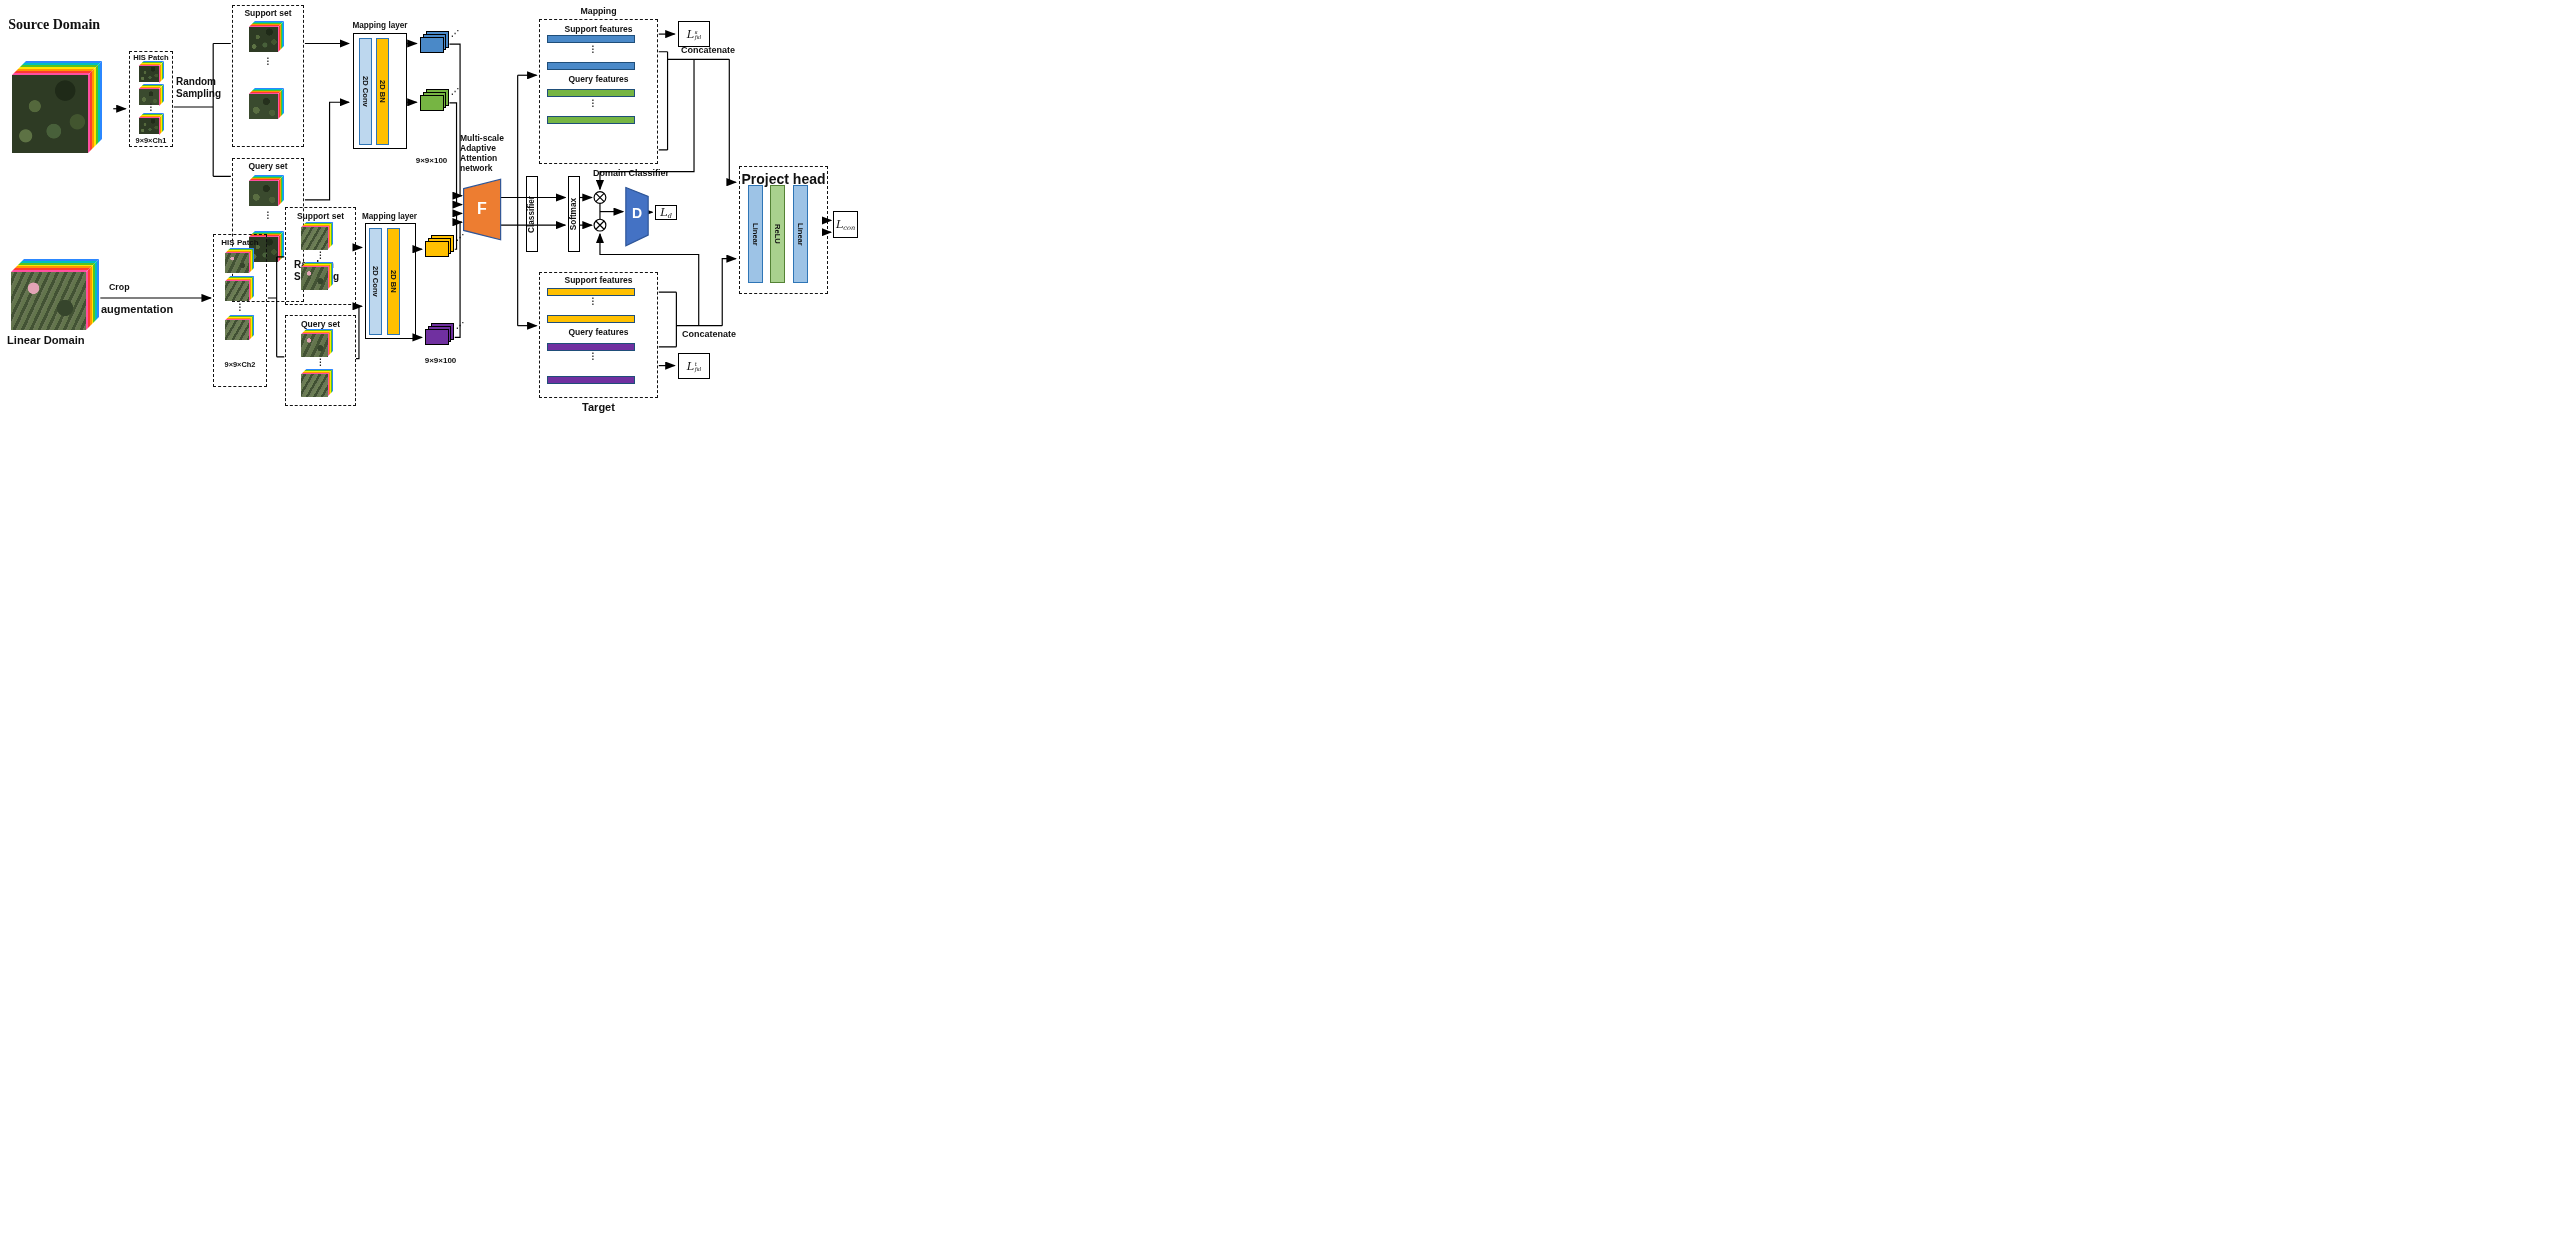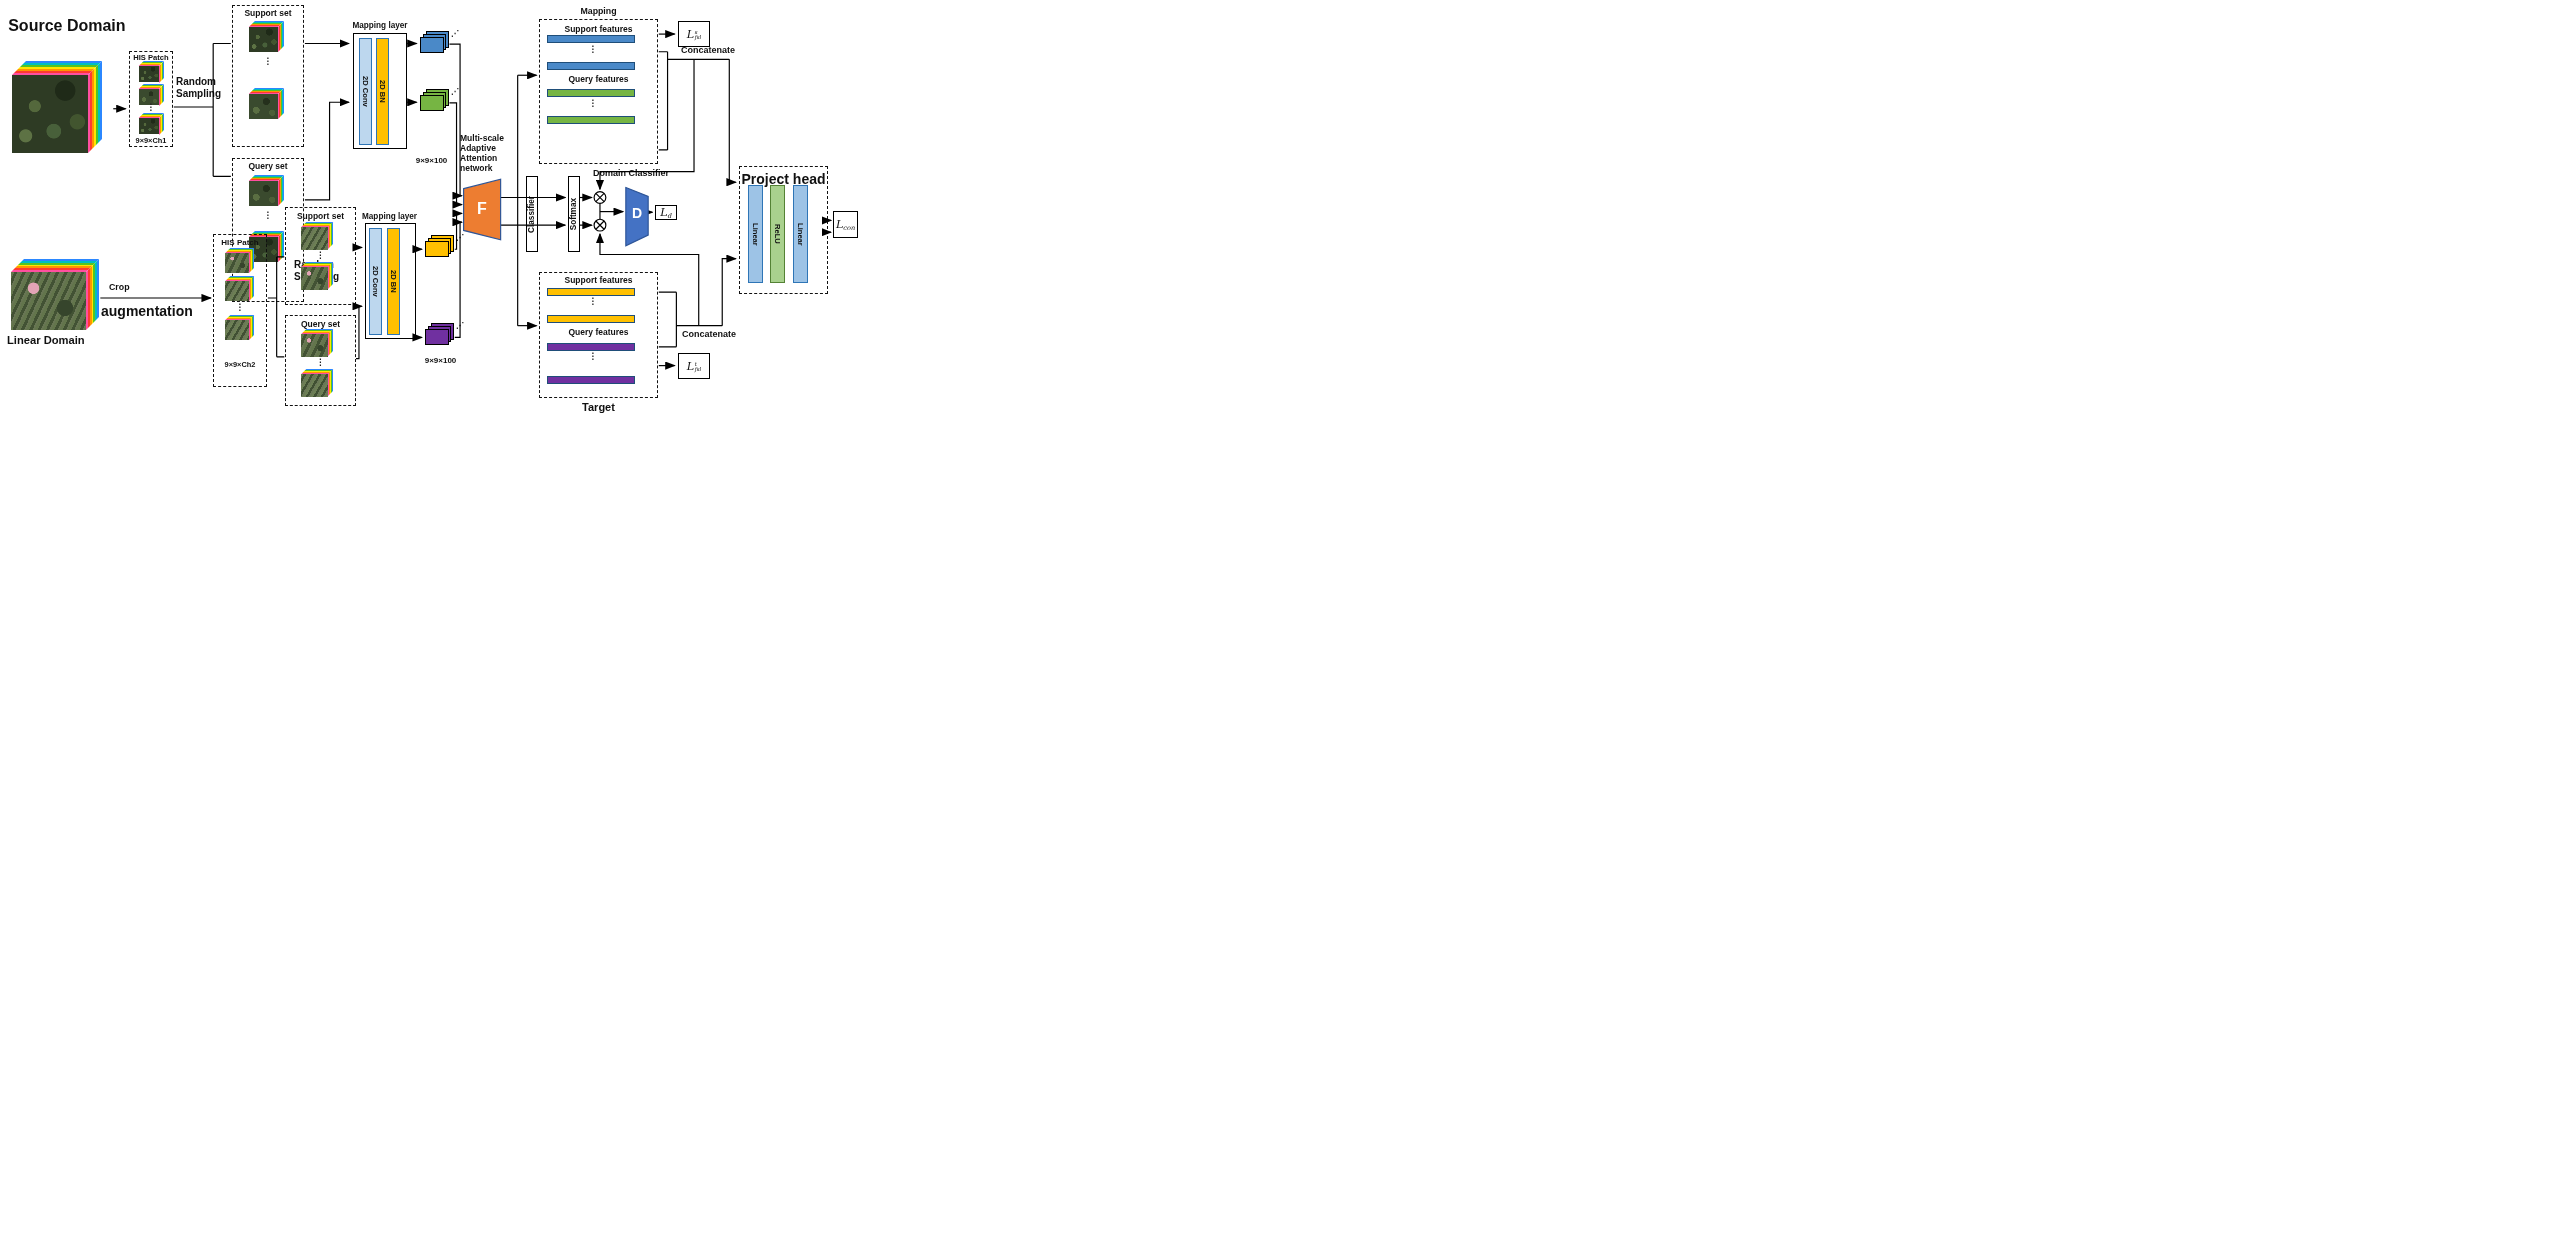--- a/index.html
+++ b/index.html
@@ -61,21 +61,21 @@
   svg{position:absolute;left:0;top:0;pointer-events:none;}
   .white-ops{position:absolute;border:1.2px solid #000;background:#fff;display:flex;align-items:center;
              justify-content:center;box-sizing:border-box;font-weight:bold;}
   .trapletter{position:absolute;color:#fff;font-weight:bold;text-align:center;}
 </style>
 </head>
 <body>
 
 <div id="canvas">
 
-  <div class="lbl b" style="left:8.2px;top:16.5px;font-size:16px;">Source Domain</div>
+  <div class="lbl b" style="left:8.2px;top:16.5px;font-size:14px;font-family:Liberation Serif, serif;">Source Domain</div>
   <div class="cube" style="left:11.8px;top:61px;--w:76px;--h:78px;--d:14px;">
     <div class="top"></div>
     <div class="right"></div>
     <div class="front sat1"></div>
   </div>
 
   <div class="dbox" style="left:129px;top:51px;width:44px;height:96px;"></div>
   <div class="lbl b c" style="left:129px;top:53px;width:44px;font-size:7.6px;">HIS Patch</div>
   <div class="cube" style="left:139px;top:61px;--w:20px;--h:16.5px;--d:4.7px;">
       <div class="top"></div>
@@ -151,21 +151,21 @@
   </div>
   <div class="lbl b c" style="left:396px;top:156px;width:71px;font-size:8px;">9×9×100</div>
 
   <div class="cube" style="left:10.6px;top:259px;--w:75px;--h:58px;--d:13px;">
     <div class="top"></div>
     <div class="right"></div>
     <div class="front sat2"></div>
   </div>
   <div class="lbl b" style="left:7px;top:334px;font-size:11.2px;">Linear Domain</div>
   <div class="lbl" style="left:109px;top:282px;font-size:8.8px;font-weight:600;">Crop</div>
-  <div class="lbl" style="left:101px;top:303px;font-size:14px;font-weight:600;text-align:center;">augmentation</div>
+  <div class="lbl" style="left:101px;top:303px;font-size:11px;font-weight:600;text-align:center;">augmentation</div>
 
   <div class="dbox" style="left:213px;top:234px;width:54px;height:153px;"></div>
   <div class="lbl b c" style="left:213px;top:238px;width:54px;font-size:8px;">HIS Patch</div>
   <div class="cube" style="left:225px;top:248px;--w:23.5px;--h:20px;--d:5.3px;">
       <div class="top"></div>
       <div class="right"></div>
       <div class="front sat2"></div>
     </div>
   <div class="cube" style="left:225px;top:276px;--w:23.5px;--h:20px;--d:5.3px;">
       <div class="top"></div>

